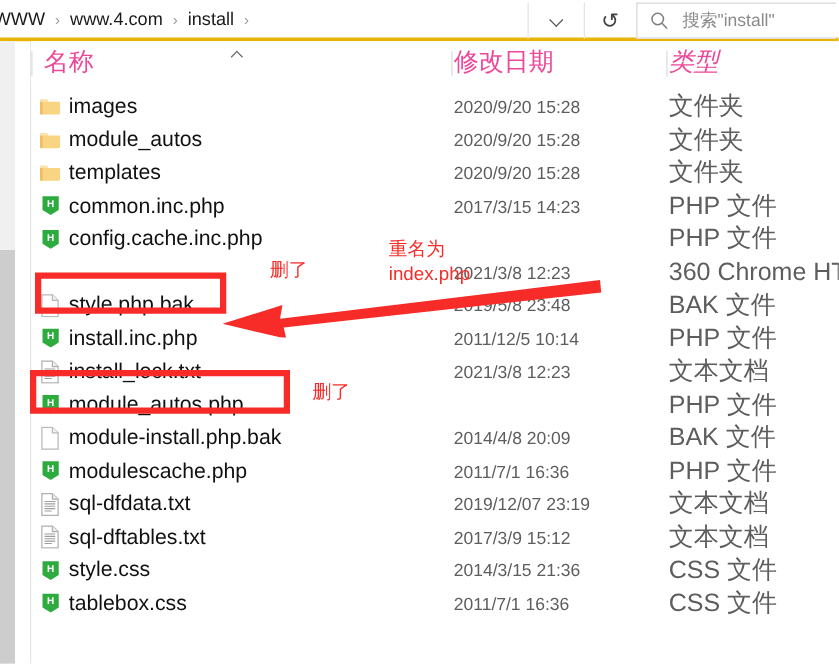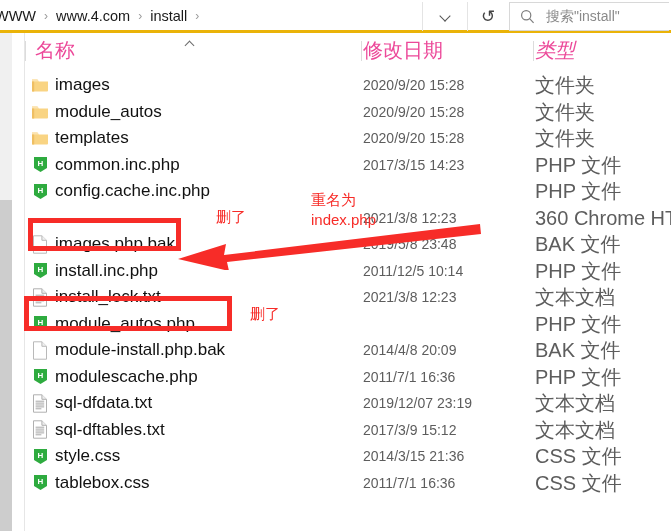--- a/index.html
+++ b/index.html
@@ -358,21 +358,21 @@
       <div class="cell-type">360 Chrome HT...</div>
     </div>
     <div class="row">
       <div class="cell-name">
         <span class="icon-slot">
           <svg class="ic" width="16" height="19" viewBox="0 0 16 19">
             <path d="M1.5 0.8 h8.4 l4.6 4.5 v12.9 h-13 Z" fill="#ffffff" stroke="#b9b9b9" stroke-width="1"></path>
             <path d="M9.9 0.8 v4.5 h4.6" fill="#f1f1f1" stroke="#b9b9b9" stroke-width="1"></path>
           </svg>
         </span>
-        <span class="fname">images.php.bak</span>
+        <span class="fname">style.php.bak</span>
       </div>
       <div class="cell-date">2019/5/8 23:48</div>
       <div class="cell-type">BAK 文件</div>
     </div>
     <div class="row">
       <div class="cell-name">
         <span class="icon-slot">
           <svg class="ic" width="17" height="17" viewBox="0 0 17 17">
             <path d="M2 1 h13 v11 l-6.5 4 L2 12 Z" fill="#2eab3f"></path>
             <text x="8.5" y="9.6" font-family="Liberation Sans, sans-serif" font-size="8" font-weight="bold" fill="#ffffff" text-anchor="middle">H</text>

